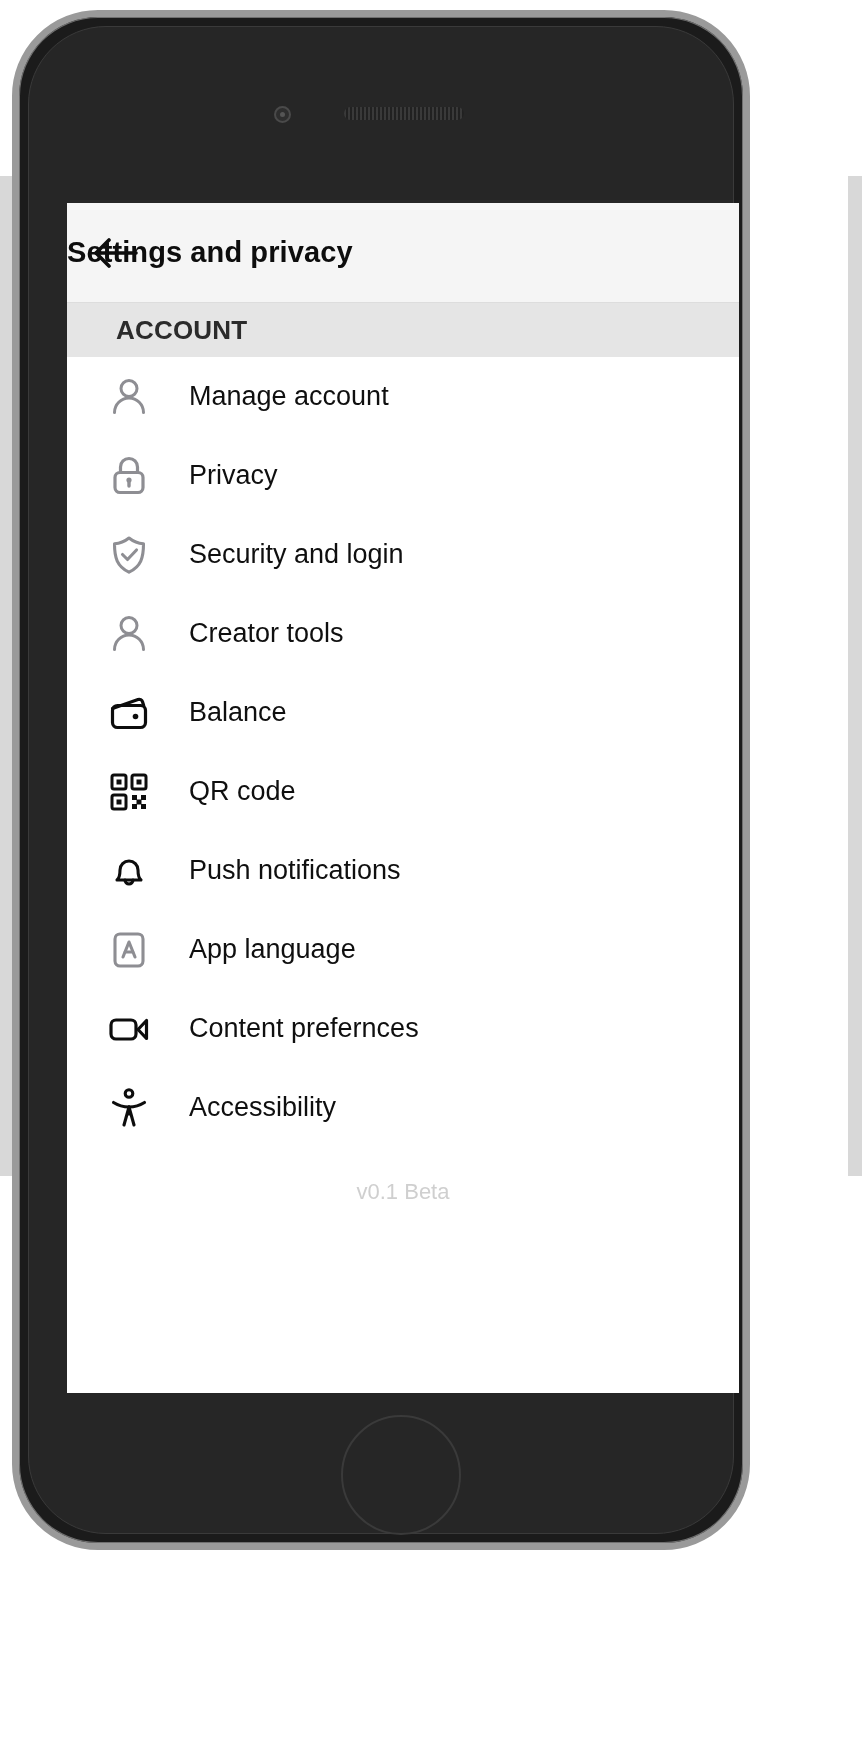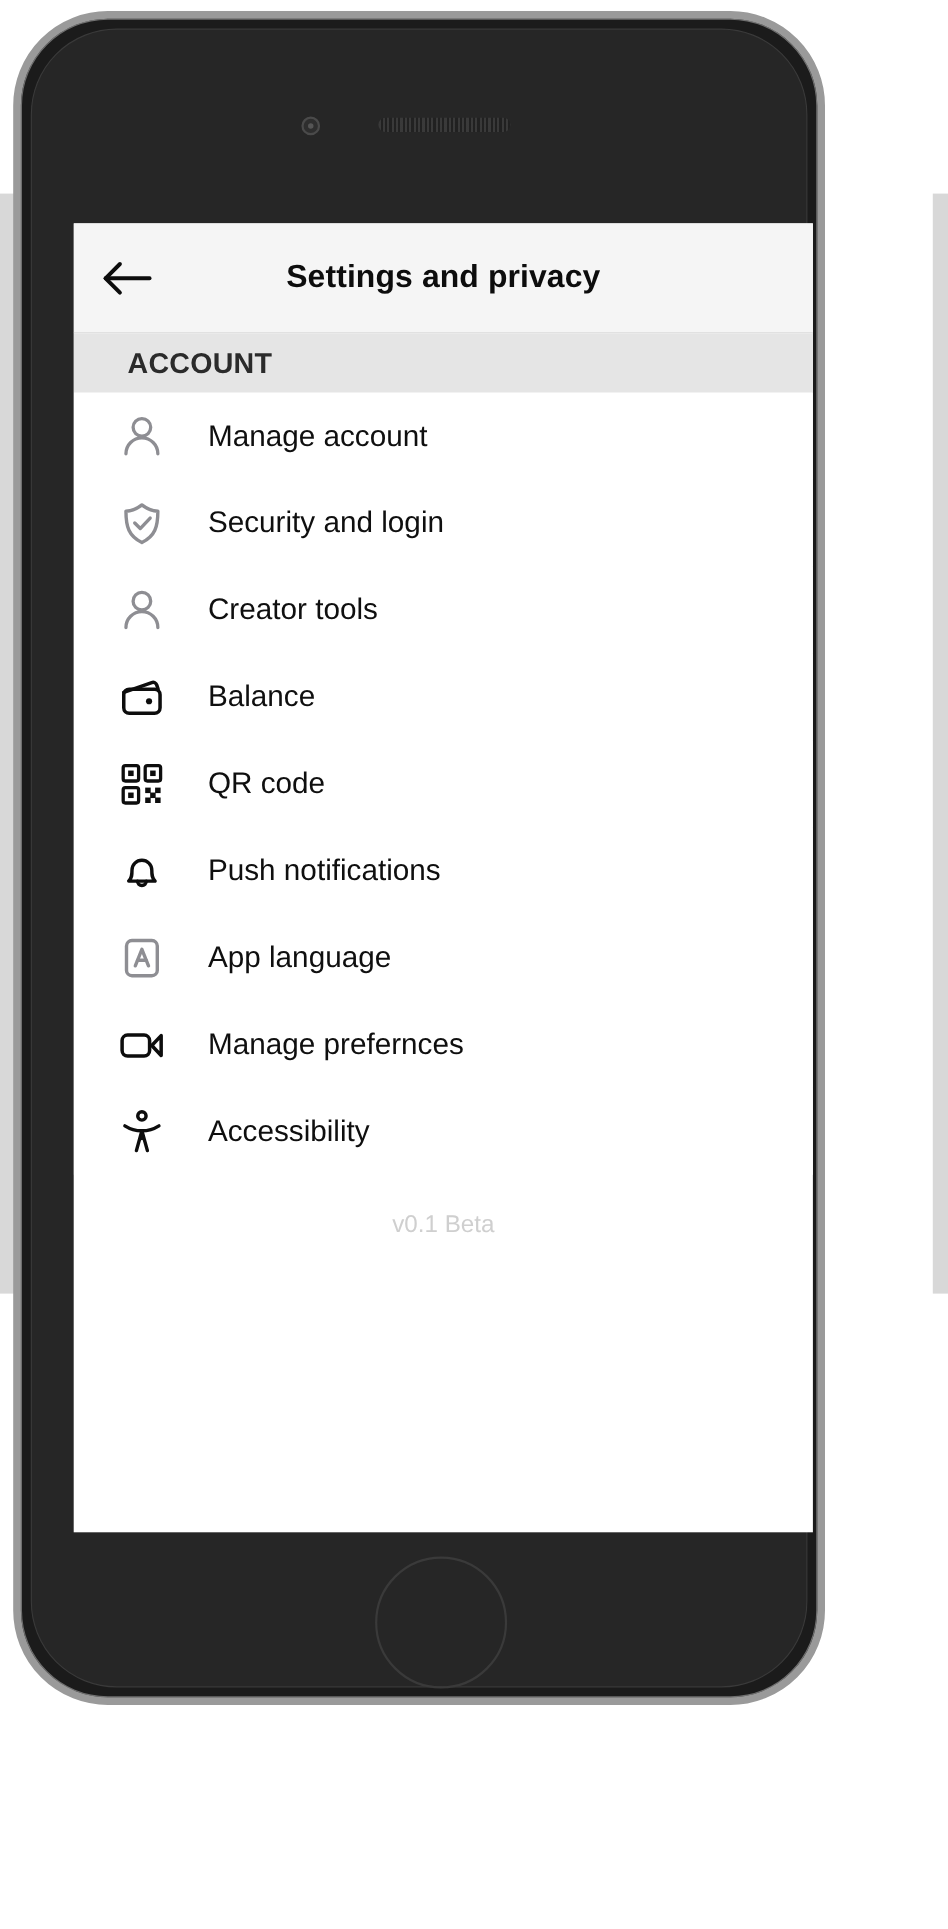--- a/index.html
+++ b/index.html
@@ -130,21 +130,21 @@
     display: flex;
     align-items: center;
     justify-content: center;
     cursor: pointer;
   }
   #back-button svg { display: block; }
   #screen-title {
     position: absolute;
     left: 0;
     right: 0;
-    text-align: center;
+    text-align: left;
     font-size: 29px;
     font-weight: bold;
     color: #0d0d0d;
     letter-spacing: .1px;
     pointer-events: none;
   }
 
   
   .section-header {
     background: #e5e5e5;
@@ -225,20 +225,31 @@
     <div class="row">
       <span class="row-icon">
         <svg width="44" height="44" viewBox="0 0 44 44" fill="none" stroke="#8e8e93" stroke-width="3" stroke-linecap="round">
           <circle cx="22" cy="13.5" r="8"></circle>
           <path d="M7.5 37.5 a14.5 14.5 0 0 1 29 0"></path>
         </svg>
       </span>
       <span class="row-label">Manage account</span>
     </div>
 
+    <div class="row">
+      <span class="row-icon">
+        <svg width="44" height="44" viewBox="0 0 44 44" fill="none" stroke="#8e8e93" stroke-width="3.2" stroke-linecap="round" stroke-linejoin="round">
+          <rect x="8" y="18.5" width="28" height="20" rx="5"></rect>
+          <path d="M13.5 18.5 V13 a8.5 8.5 0 0 1 17 0 v5.5"></path>
+          <circle cx="22" cy="26" r="2.6" fill="#8e8e93" stroke="none"></circle>
+          <path d="M22 27.5 v4.5" stroke-width="3.4"></path>
+        </svg>
+      </span>
+      <span class="row-label">Privacy</span>
+    </div>
 
     <div class="row">
       <span class="row-icon">
         <svg width="44" height="44" viewBox="0 0 44 44" fill="none" stroke="#8e8e93" stroke-width="3.1" stroke-linecap="round" stroke-linejoin="round">
           <path d="M22 5 C17 9 11.5 10.5 7.5 10.8 c0 14 2.5 22.5 14.5 28.4 c12-5.9 14.5-14.4 14.5-28.4 C32.5 10.5 27 9 22 5 Z"></path>
           <path d="M15.5 21.5 l5 5 l9 -9.5"></path>
         </svg>
       </span>
       <span class="row-label">Security and login</span>
     </div>
@@ -310,21 +321,21 @@
       <span class="row-label">App language</span>
     </div>
 
     <div class="row">
       <span class="row-icon">
         <svg width="44" height="44" viewBox="0 0 44 44" fill="none" stroke="#0d0d0d" stroke-width="3.2" stroke-linecap="round" stroke-linejoin="round">
           <rect x="4" y="13" width="25" height="19" rx="5"></rect>
           <path d="M31 22.5 L39.5 13.5 v18 Z"></path>
         </svg>
       </span>
-      <span class="row-label">Manage prefernces</span>
+      <span class="row-label">Content prefernces</span>
     </div>
 
 
     <div class="row">
       <span class="row-icon">
         <svg width="44" height="44" viewBox="0 0 44 44" fill="none" stroke="#0d0d0d" stroke-width="3.1" stroke-linecap="round" stroke-linejoin="round">
           <circle cx="22" cy="7.5" r="3.8"></circle>
           <path d="M6.5 16.5 C12 20 16.5 21 22 21 s10 -1 15.5 -4.5"></path>
           <path d="M22 21 L17 39"></path>
           <path d="M22 21 L27 39"></path>

